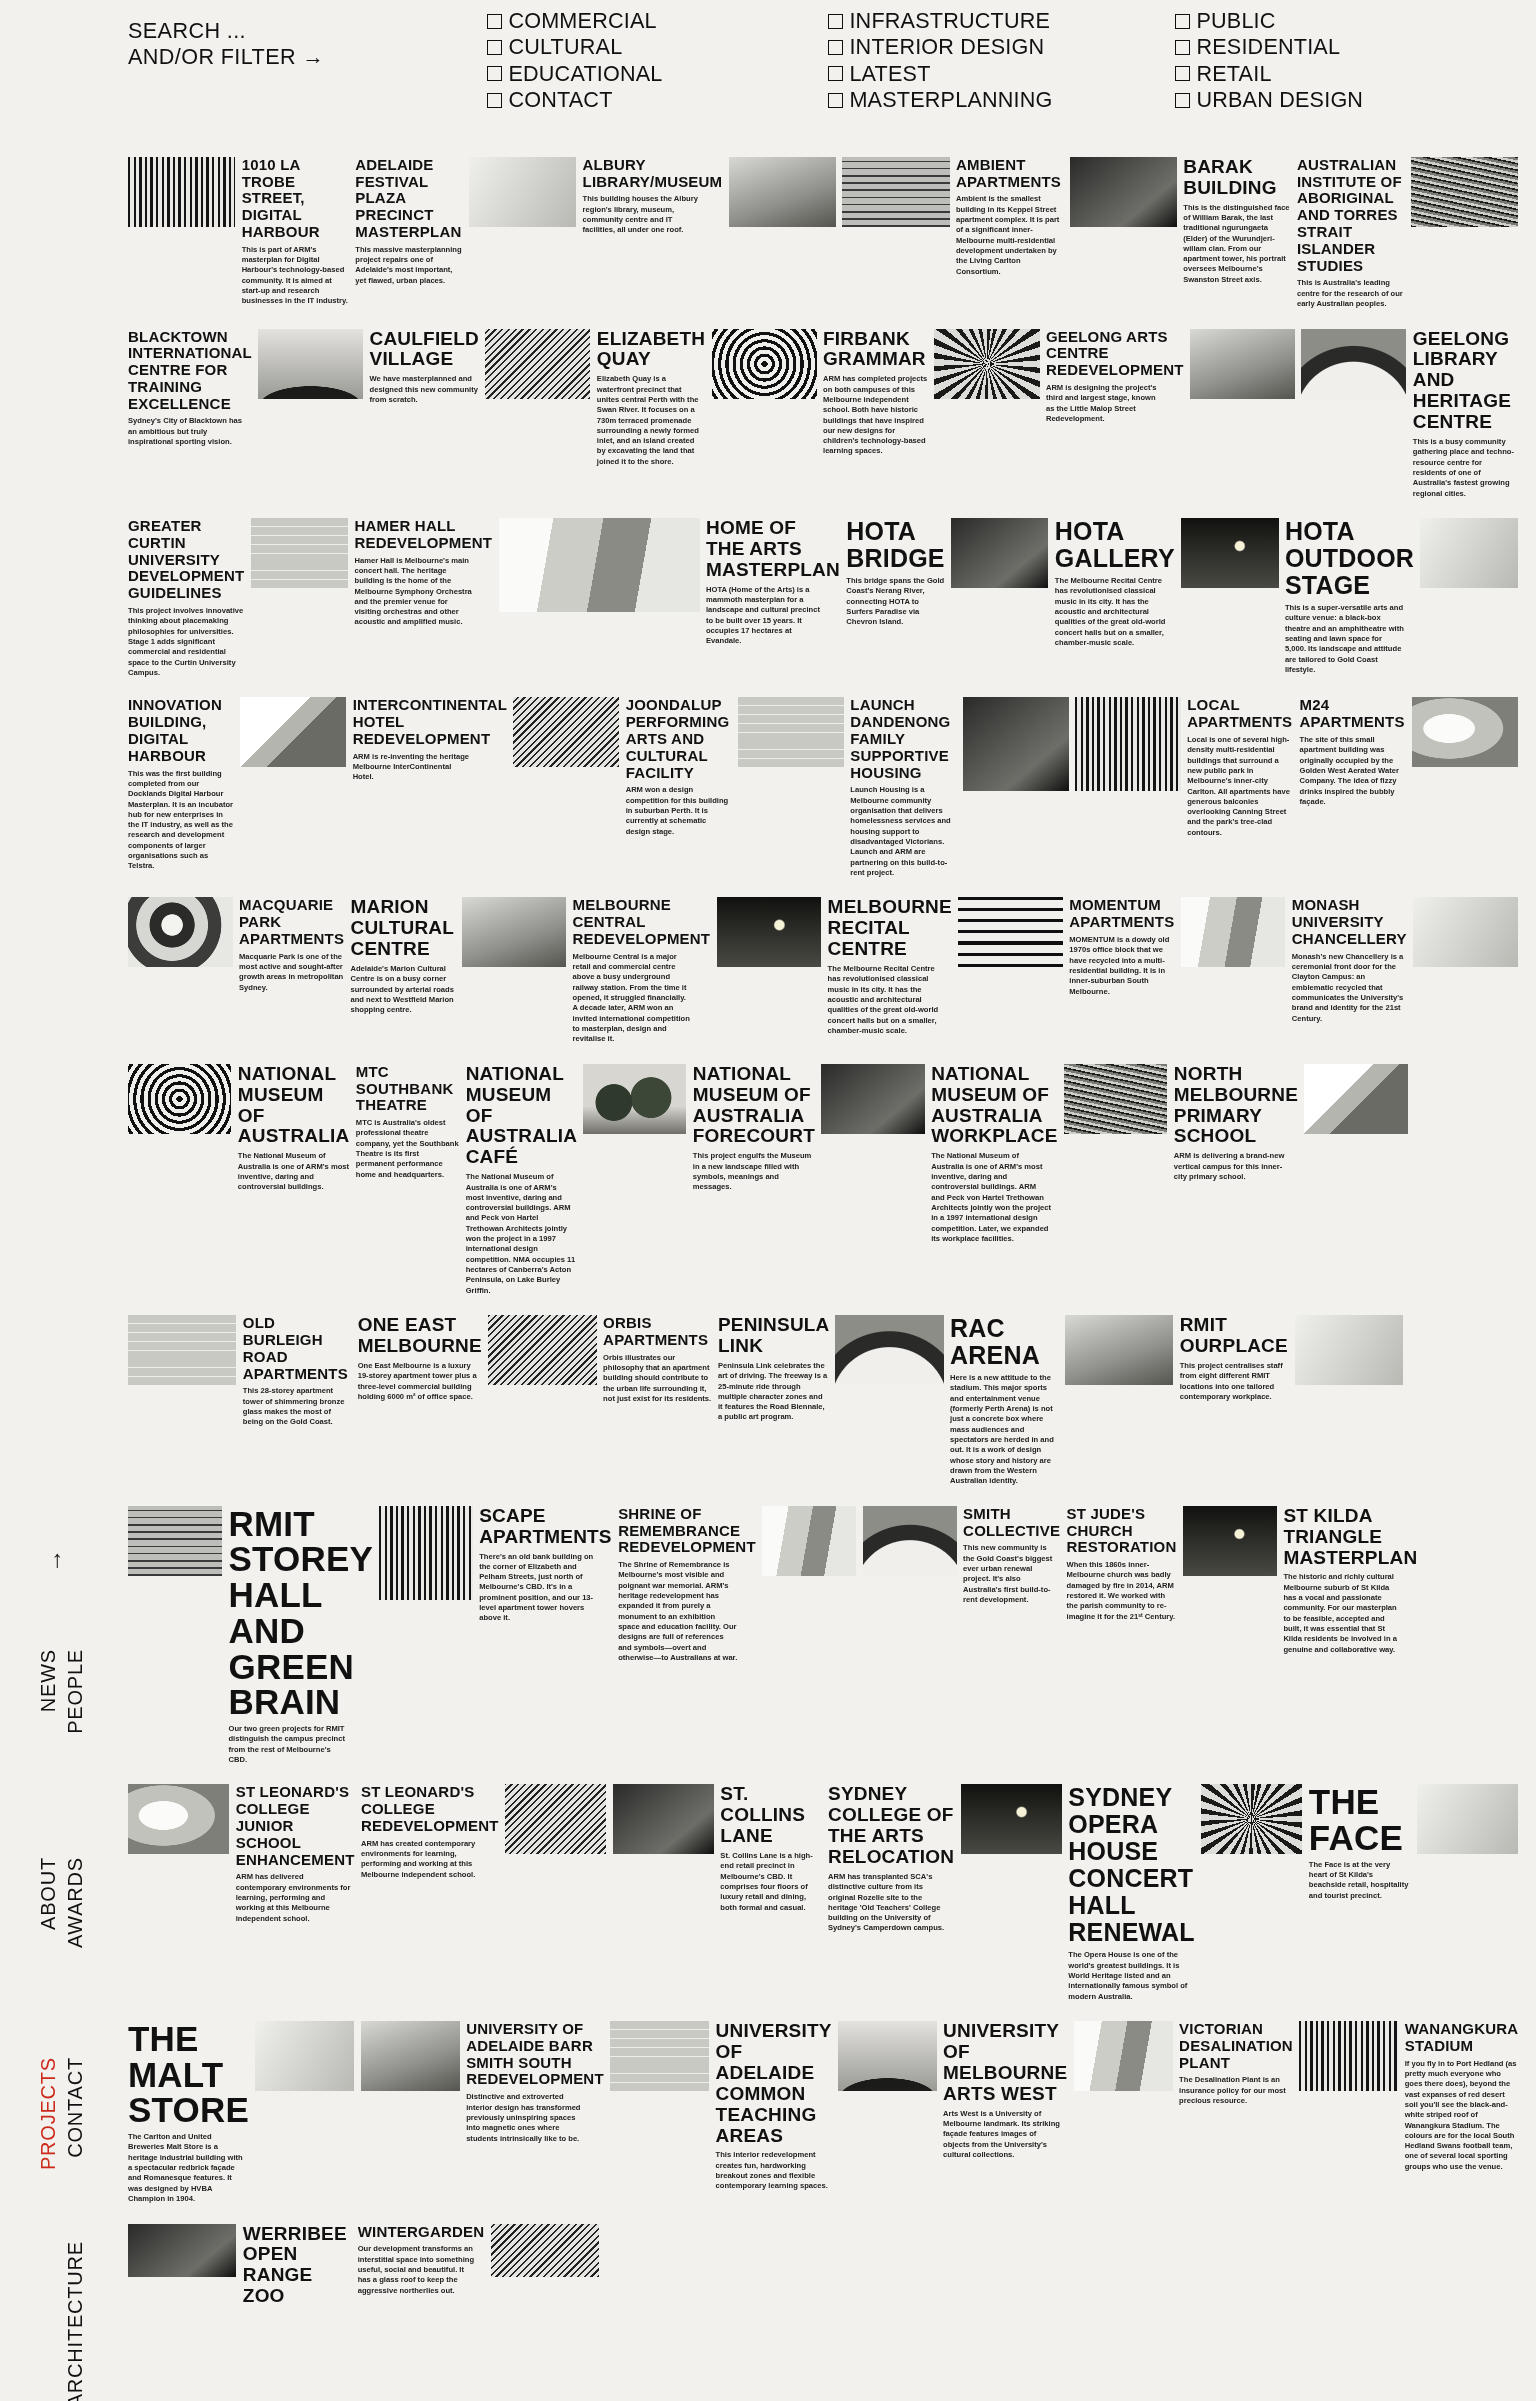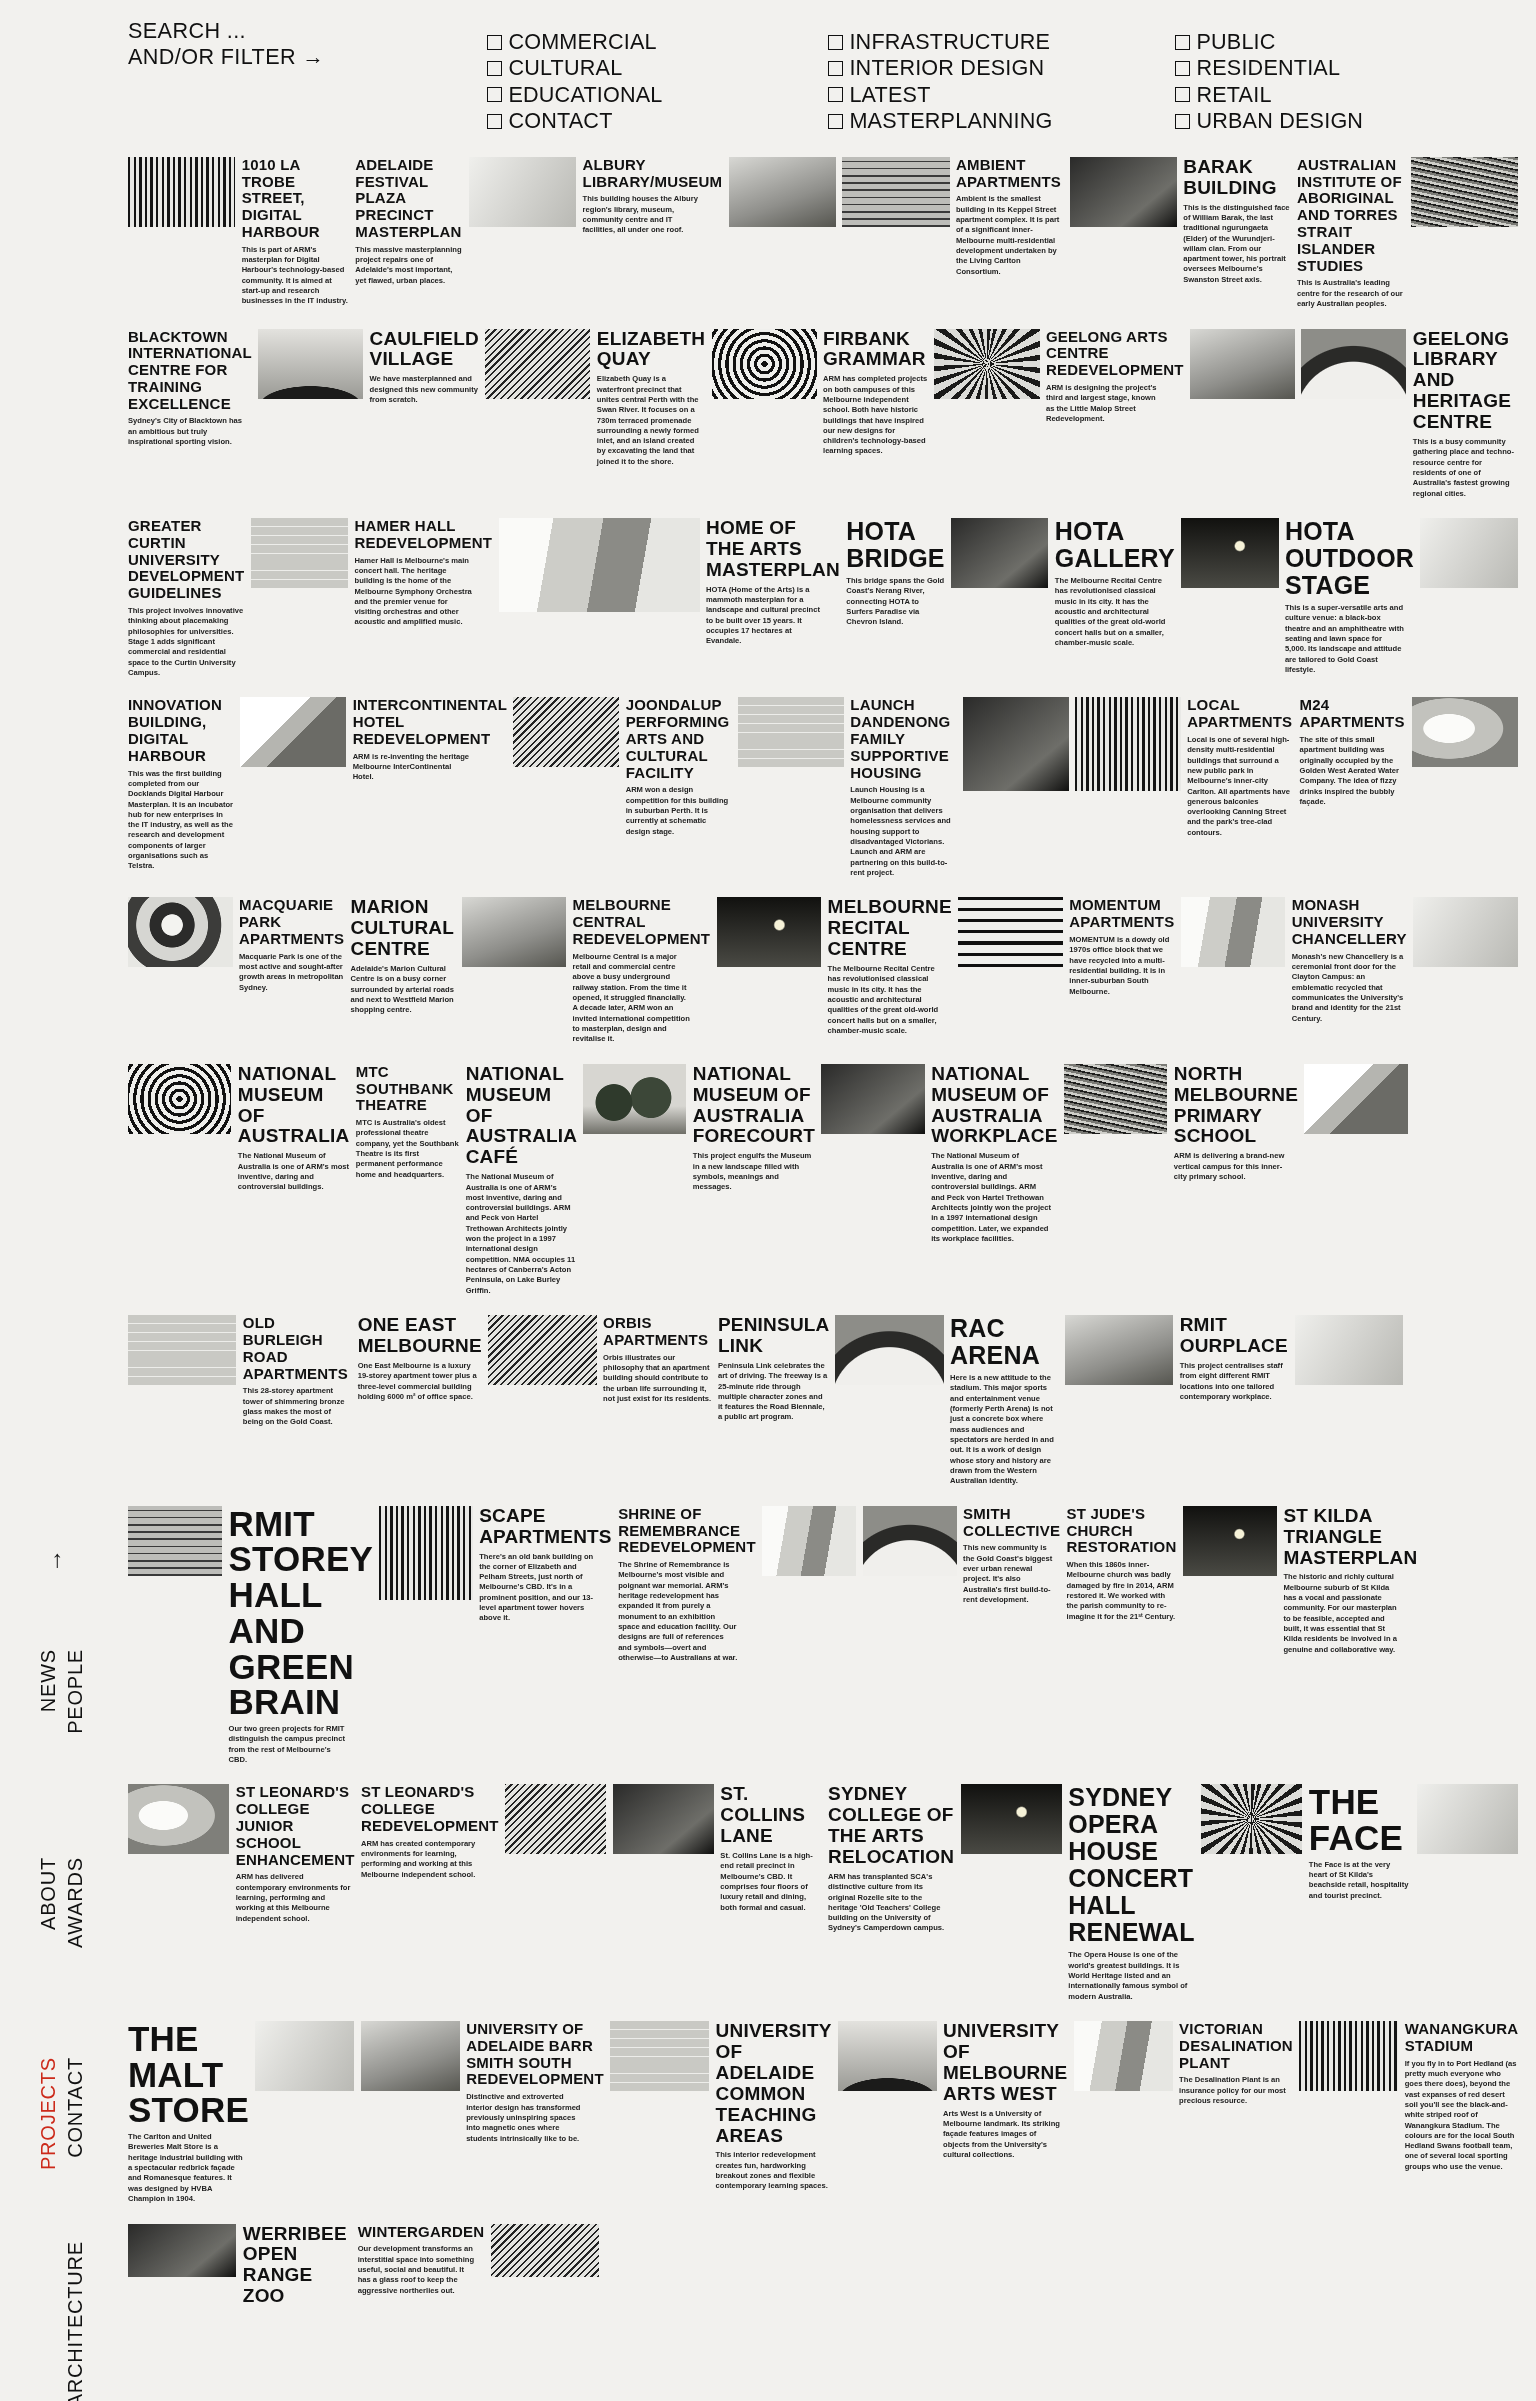--- a/index.html
+++ b/index.html
@@ -28,21 +28,21 @@
     left: 128px;
     top: 17.6px;
     font-size: 21.6px;
     line-height: 1.22;
     letter-spacing: 0.4px;
     color: #111;
     cursor: text;
   }
   .filters {
     position: absolute;
-    top: 29px;
+    top: 8px;
     font-size: 21.6px;
     line-height: 1.22;
     letter-spacing: 0.2px;
   }
   .filters .fi {
     display: block;
     white-space: nowrap;
     cursor: pointer;
   }
   .filters .box {

